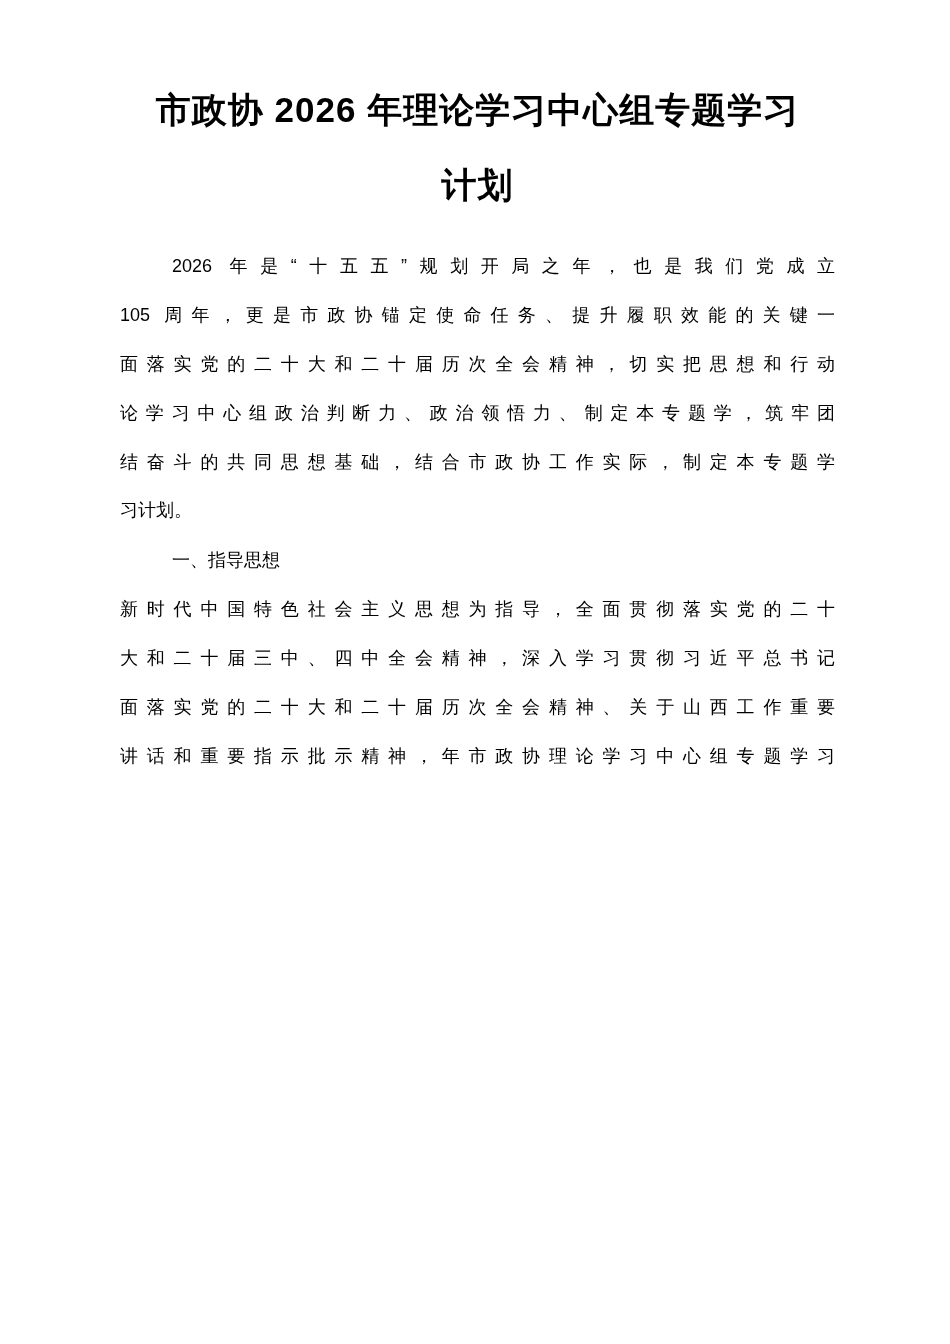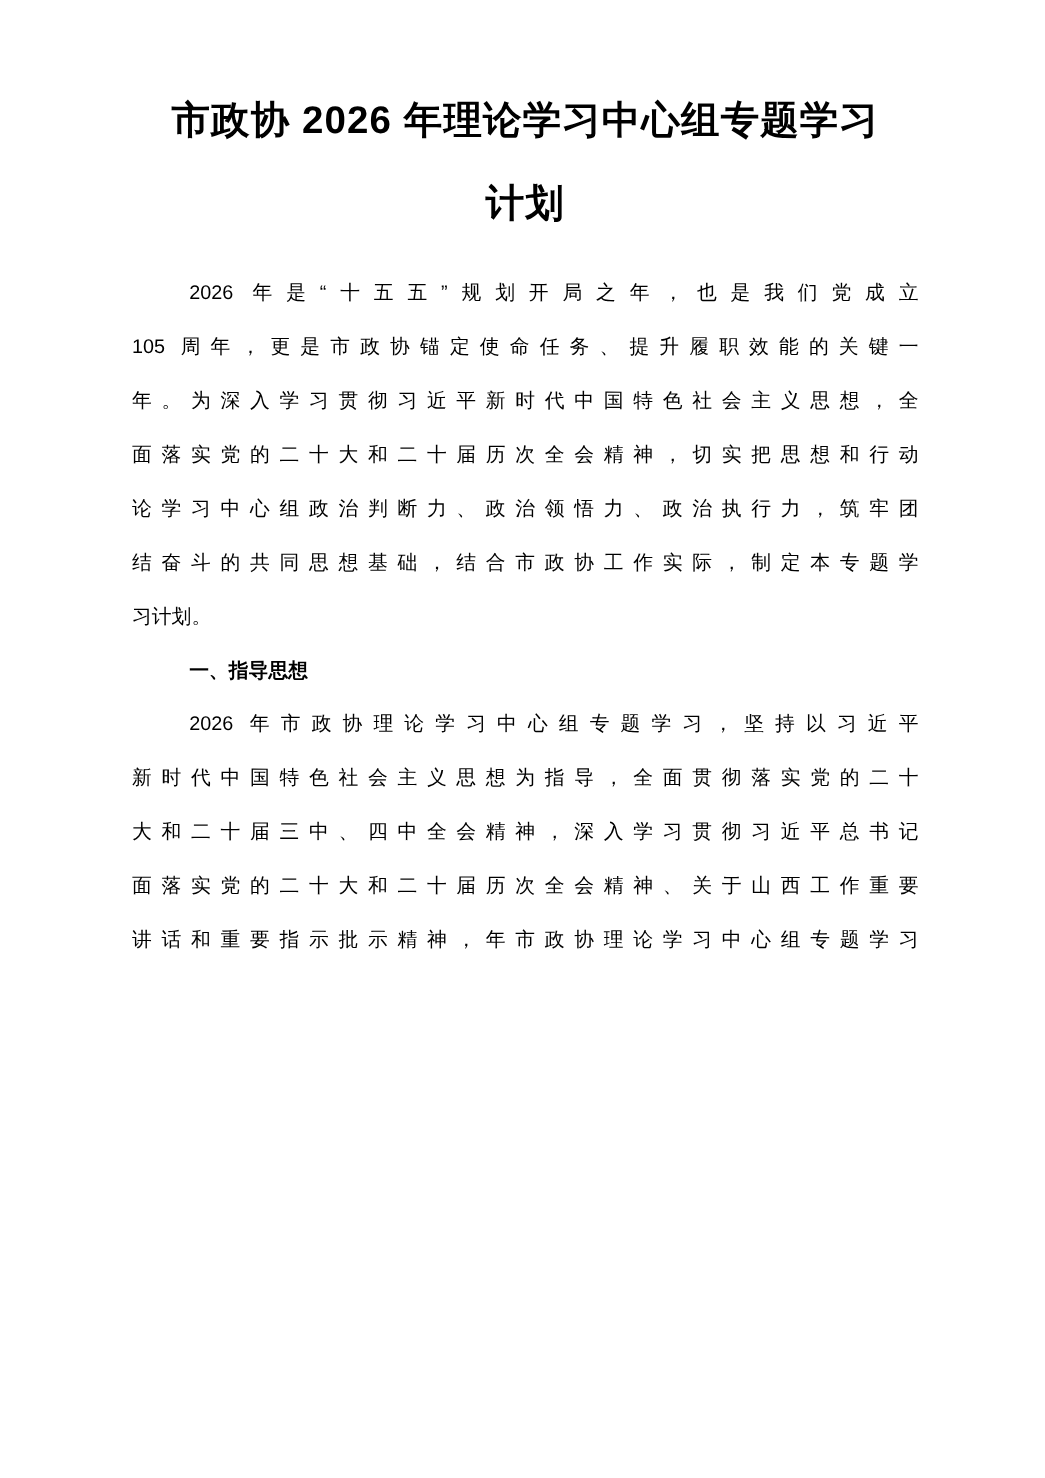--- a/index.html
+++ b/index.html
@@ -31,26 +31,27 @@
     font-size: 18px;
     line-height: 49px;
   }
   .line {
     text-align: justify;
     text-align-last: justify;
     white-space: nowrap;
   }
   .line.lastline {
     text-align-last: left;
+    font-family: Liberation Mono, monospace;
   }
   .line.indent {
     padding-left: 52px; 
   }
   .heading {
-    font-weight: 700;
+    font-weight: 400;
     padding-left: 52px;
     text-align: center;
     text-align-last: left;
   }
 </style>
 </head>
 <body>
 
 <div class="page">
   <div class="doc">
@@ -58,31 +59,29 @@
     <div class="title">
       <div>市政协 2026 年理论学习中心组专题学习</div>
       <div>计划</div>
     </div>
 
     <div class="body-text">
 
       <div>
         <div class="line indent">2026 年是“十五五”规划开局之年，也是我们党成立</div>
         <div class="line">105 周年，更是市政协锚定使命任务、提升履职效能的关键一</div>
-        <div class="line">年。为深入学习贯彻习近平新时代中国特色社会主义思想，全</div>
         <div class="line">面落实党的二十大和二十届历次全会精神，切实把思想和行动</div>
-        <div class="line">论学习中心组政治判断力、政治领悟力、政治执行力，筑牢团</div>
+        <div class="line">论学习中心组政治判断力、政治领悟力、制定本专题学，筑牢团</div>
         <div class="line">结奋斗的共同思想基础，结合市政协工作实际，制定本专题学</div>
         <div class="line lastline">习计划。</div>
       </div>
 
       <div class="line heading">一、指导思想</div>
 
       <div>
-        <div class="line indent">2026 年市政协理论学习中心组专题学习，坚持以习近平</div>
         <div class="line">新时代中国特色社会主义思想为指导，全面贯彻落实党的二十</div>
         <div class="line">大和二十届三中、四中全会精神，深入学习贯彻习近平总书记</div>
         <div class="line">面落实党的二十大和二十届历次全会精神、关于山西工作重要</div>
         <div class="line">讲话和重要指示批示精神，年市政协理论学习中心组专题学习</div>
       </div>
 
     </div>
   </div>
 </div>
 

